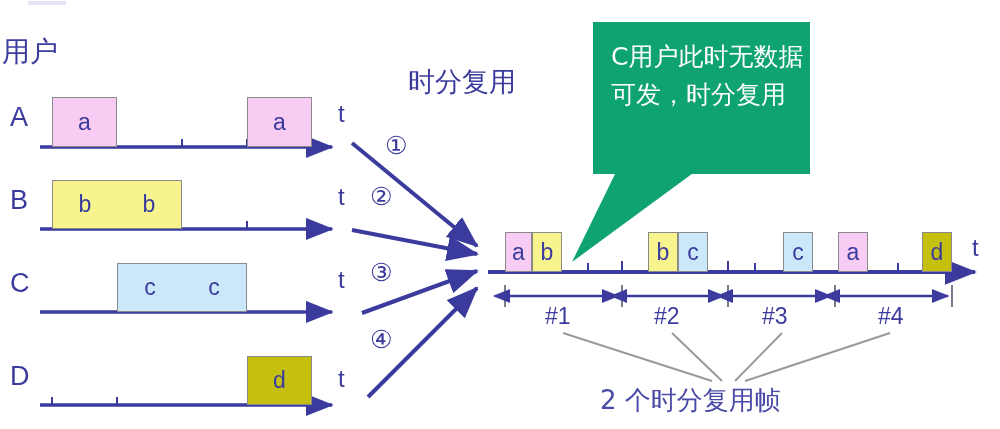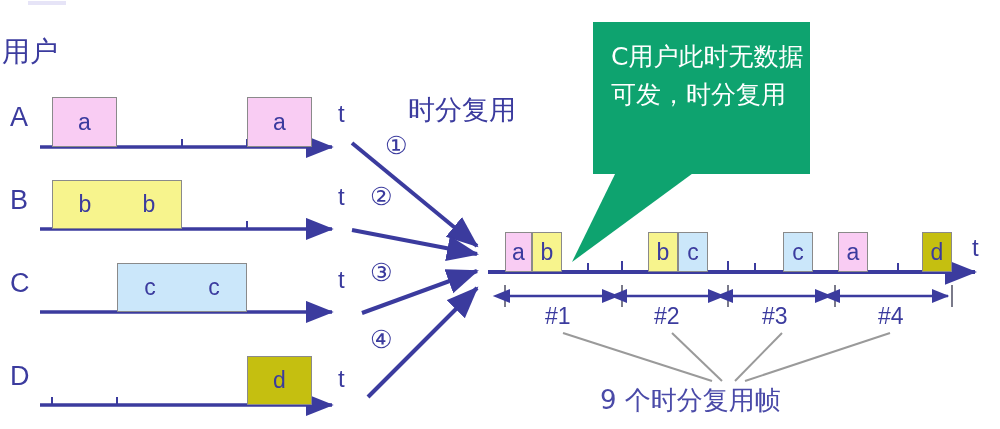--- a/index.html
+++ b/index.html
@@ -31,21 +31,20 @@
   .abs { position: absolute; }
 
   
   .label-cjk {
     color: #3b3b9e;
     font-size: 27px;
     font-family: "DejaVu Sans", "Liberation Sans", sans-serif;
     font-weight: 500;
     white-space: nowrap;
     letter-spacing: 0px;
-    margin-top: 28px;
   }
   .label-user {
     color: #3b3b9e;
     font-size: 28px;
     font-family: "DejaVu Sans", "Liberation Sans", sans-serif;
     white-space: nowrap;
   }
   .row-name {
     color: #3b3b9e;
     font-size: 27px;
@@ -262,20 +261,20 @@
   <div class="block blk-blue" style="left:783px; top:232px; width:30px; height:40px;">c</div>
   <div class="block blk-pink" style="left:838px; top:232px; width:30px; height:40px;">a</div>
   <div class="block blk-olive" style="left:922px; top:232px; width:30px; height:40px;">d</div>
   <div class="abs axis-t" style="left:972px; top:234px;">t</div>
 
   <div class="abs frame-label" style="left:545px; top:303px;">#1</div>
   <div class="abs frame-label" style="left:654px; top:303px;">#2</div>
   <div class="abs frame-label" style="left:762px; top:303px;">#3</div>
   <div class="abs frame-label" style="left:878px; top:303px;">#4</div>
 
-  <div class="abs bottom-caption" style="left:600px; top:383px;">9 个时分复用帧</div>
+  <div class="abs bottom-caption" style="left:600px; top:383px;">2 个时分复用帧</div>
 
   <div id="callout">
     <div>C用户此时无数据</div>
     <div>可发，时分复用</div>
   </div>
 
 </div>
 
 </body></html>

